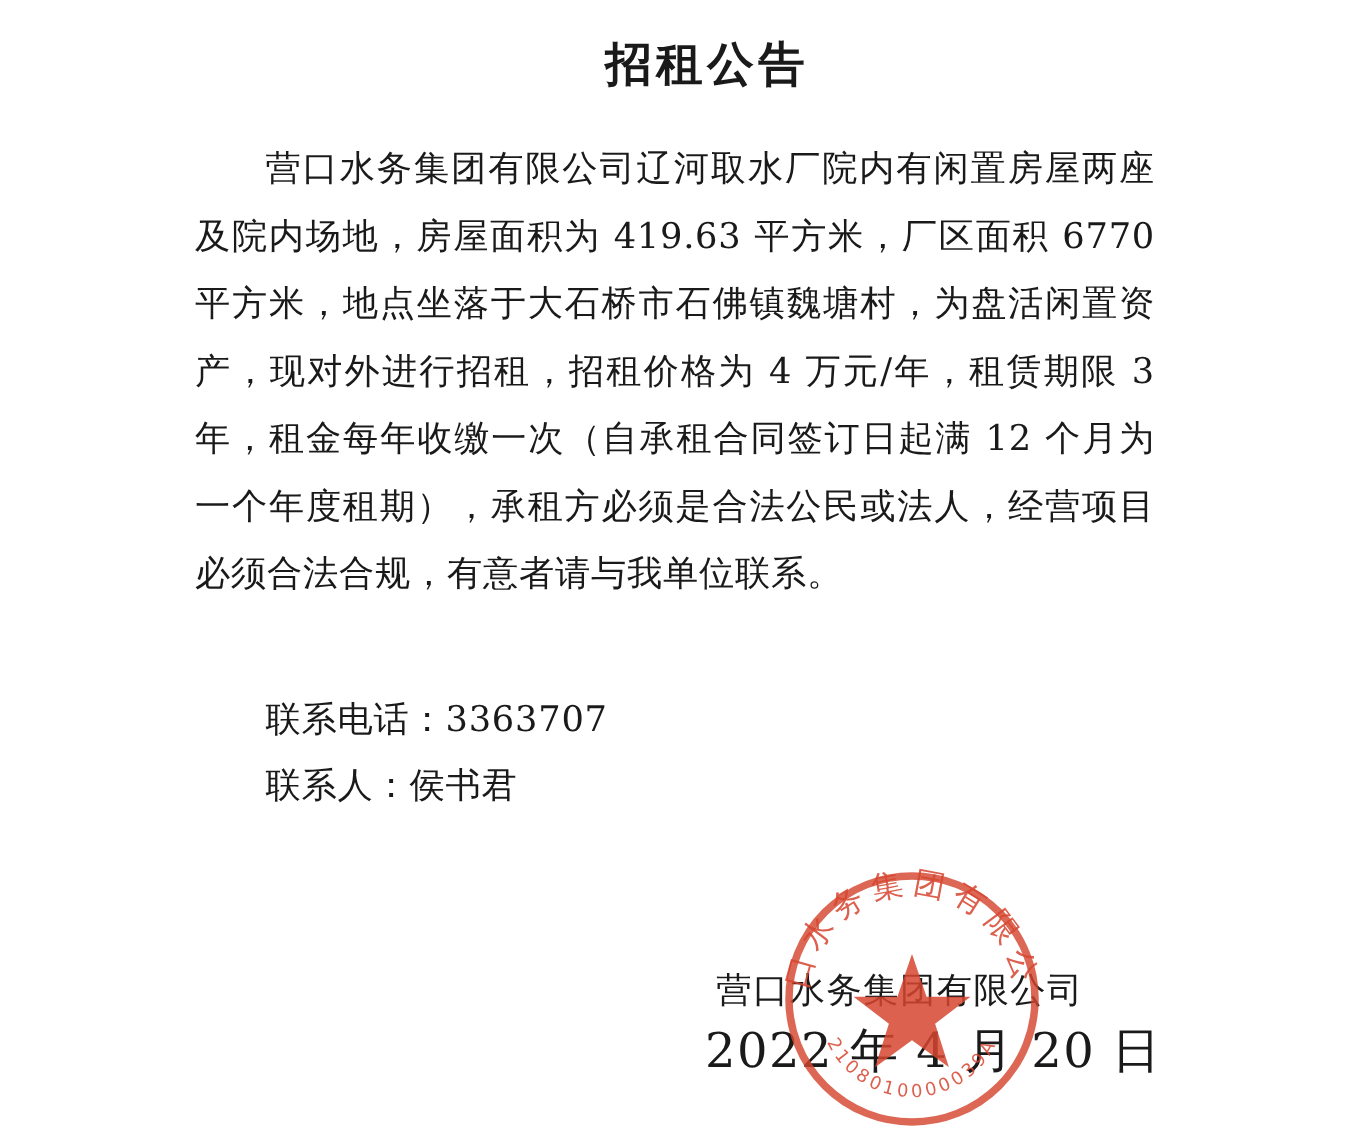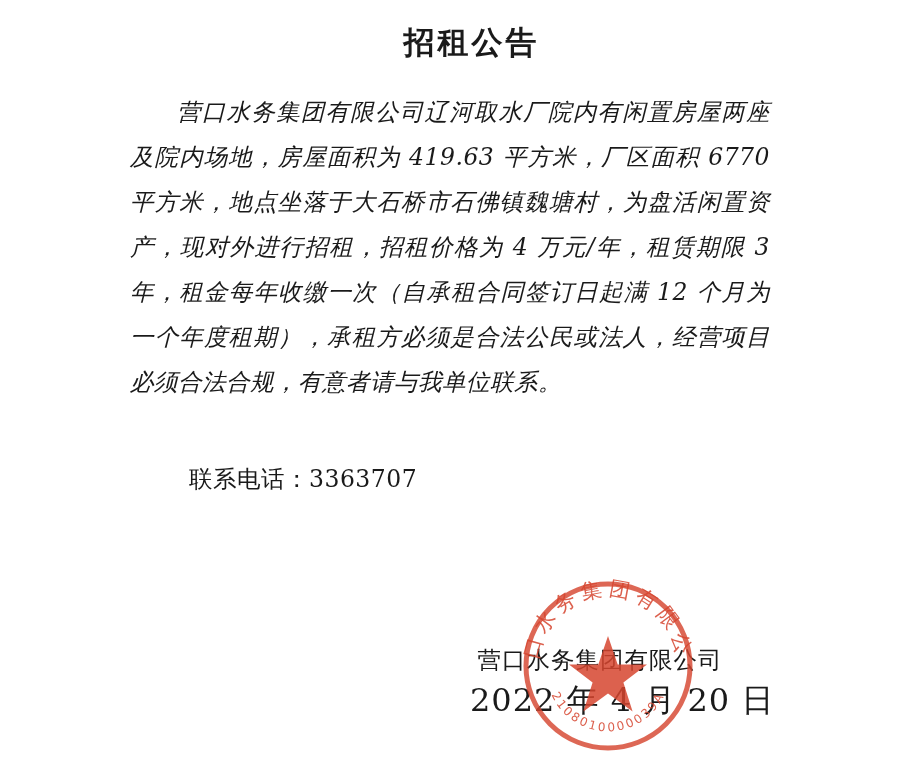--- a/index.html
+++ b/index.html
@@ -28,42 +28,41 @@
     font-weight: bold;
     letter-spacing: 3px;
     margin: 10px 0 0 0;
     padding-top: 12px;
     font-family: "DejaVu Serif", "Liberation Serif", serif;
     padding-left: 43px;
   }
   .body-block {
     margin: 26px auto 0 auto;
     width: 640px;
-    font-style: italic;
   }
   .body-para {
     font-size: 23.5px;
     line-height: 45px;
     text-align: justify;
     text-justify: inter-character;
     text-indent: 2em;
     letter-spacing: 0.5px;
     margin: 0;
     word-break: break-all;
   }
   .contact-block {
     margin: 52px auto 0 auto;
     width: 640px;
   }
   .contact-line {
     font-size: 23.5px;
     line-height: 44px;
     text-indent: 2em;
     letter-spacing: 0.5px;
-    margin: 12px;
+    margin: 0;
   }
   .signature-block {
     position: absolute;
     right: 170px;
     top: 630px;
     text-align: center;
     width: 260px;
   }
   .sign-org {
     font-size: 23.5px;
@@ -94,20 +93,21 @@
 <div class="page">
 
   <h1 class="doc-title">招租公告</h1>
 
   <div class="body-block">
     <p class="body-para">营口水务集团有限公司辽河取水厂院内有闲置房屋两座及院内场地，房屋面积为 419.63 平方米，厂区面积 6770 平方米，地点坐落于大石桥市石佛镇魏塘村，为盘活闲置资产，现对外进行招租，招租价格为 4 万元/年，租赁期限 3 年，租金每年收缴一次（自承租合同签订日起满 12 个月为一个年度租期），承租方必须是合法公民或法人，经营项目必须合法合规，有意者请与我单位联系。</p>
   </div>
 
   <div class="contact-block">
     <p class="contact-line">联系电话：3363707</p>
+    <p class="contact-line">联系人：侯书君</p>
   </div>
 
   <div class="signature-block">
     <div class="sign-org">营口水务集团有限公司</div>
     <div class="sign-date">2022 年 4 月 20 日</div>
   </div>
 
   <div class="seal">
     <svg width="200" height="200" viewBox="0 0 200 200" aria-hidden="true">
       <defs>

